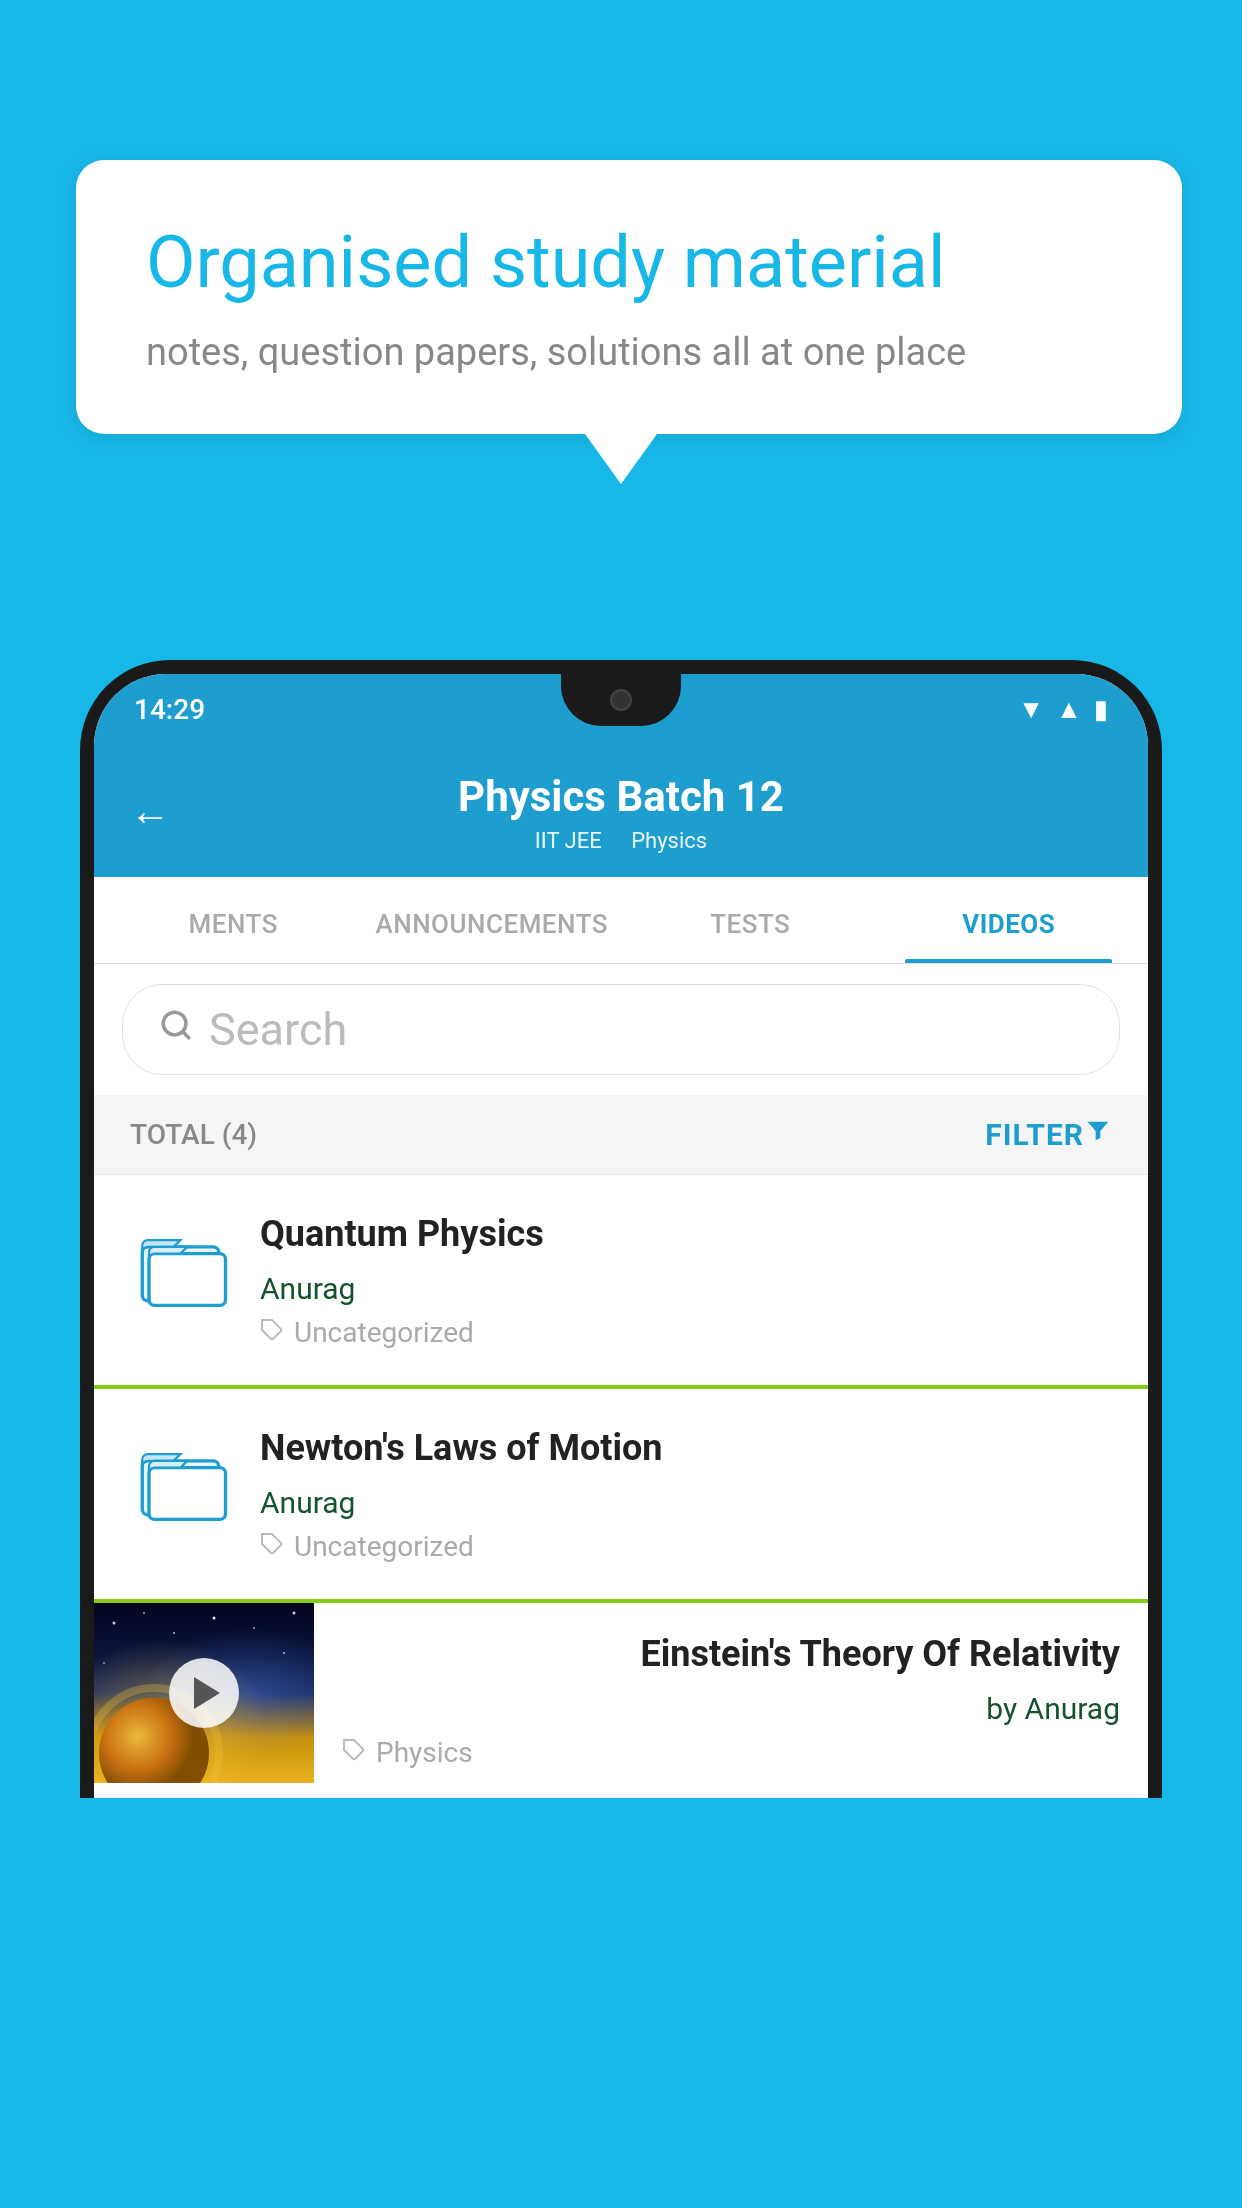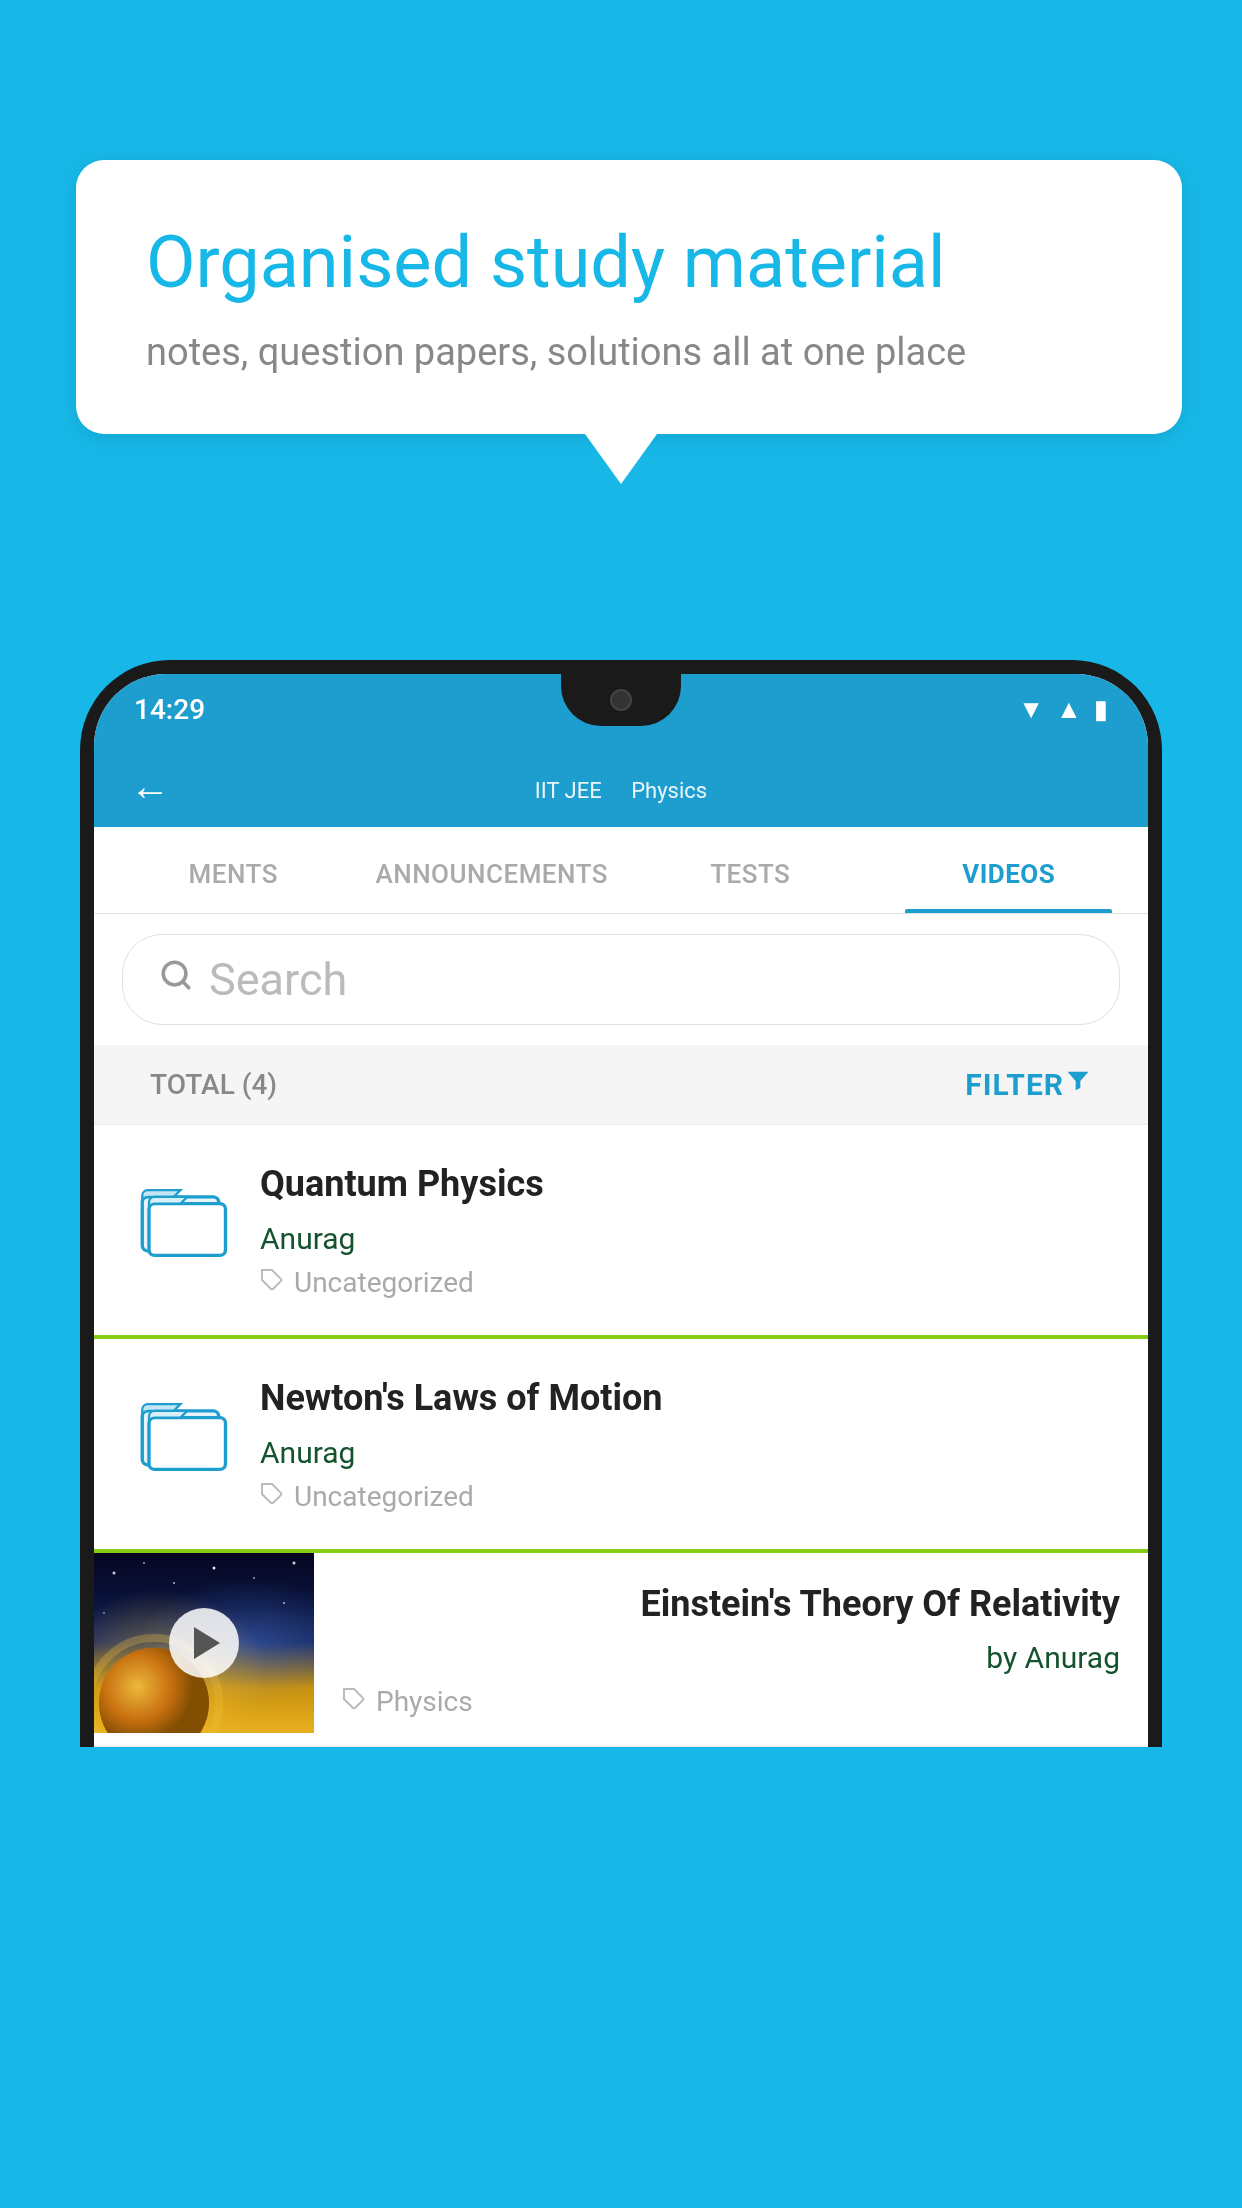--- a/index.html
+++ b/index.html
@@ -224,21 +224,21 @@
       font-size: 45px;
       color: #bbb;
     }
 
     
     .filter-row {
       background: #f5f5f5;
       display: flex;
       align-items: center;
       justify-content: space-between;
-      padding: 22px 56px;
+      padding: 22px 36px;
       border-bottom: 1px solid #e8e8e8;
     }
 
     .total-label {
       font-size: 28px;
       color: #888;
       font-weight: 500;
     }
 
     .filter-btn {
@@ -381,20 +381,21 @@
         </div>
         <div class="status-icons">
           <span style="color:white;font-size:26px;">▼</span>
           <span style="color:white;font-size:26px;">▲</span>
           <span style="color:white;font-size:26px;">▮</span>
         </div>
       </div>
 
       <div class="app-header">
         <span class="back-arrow">←</span>
+        <div class="header-title">Physics Batch 12</div>
         <div class="header-tags">
           <span class="header-tag">IIT JEE</span>
           <span class="header-tag">Physics</span>
         </div>
       </div>
 
       <div class="tabs-bar">
         <div class="tab-item">MENTS</div>
         <div class="tab-item">ANNOUNCEMENTS</div>
         <div class="tab-item">TESTS</div>

